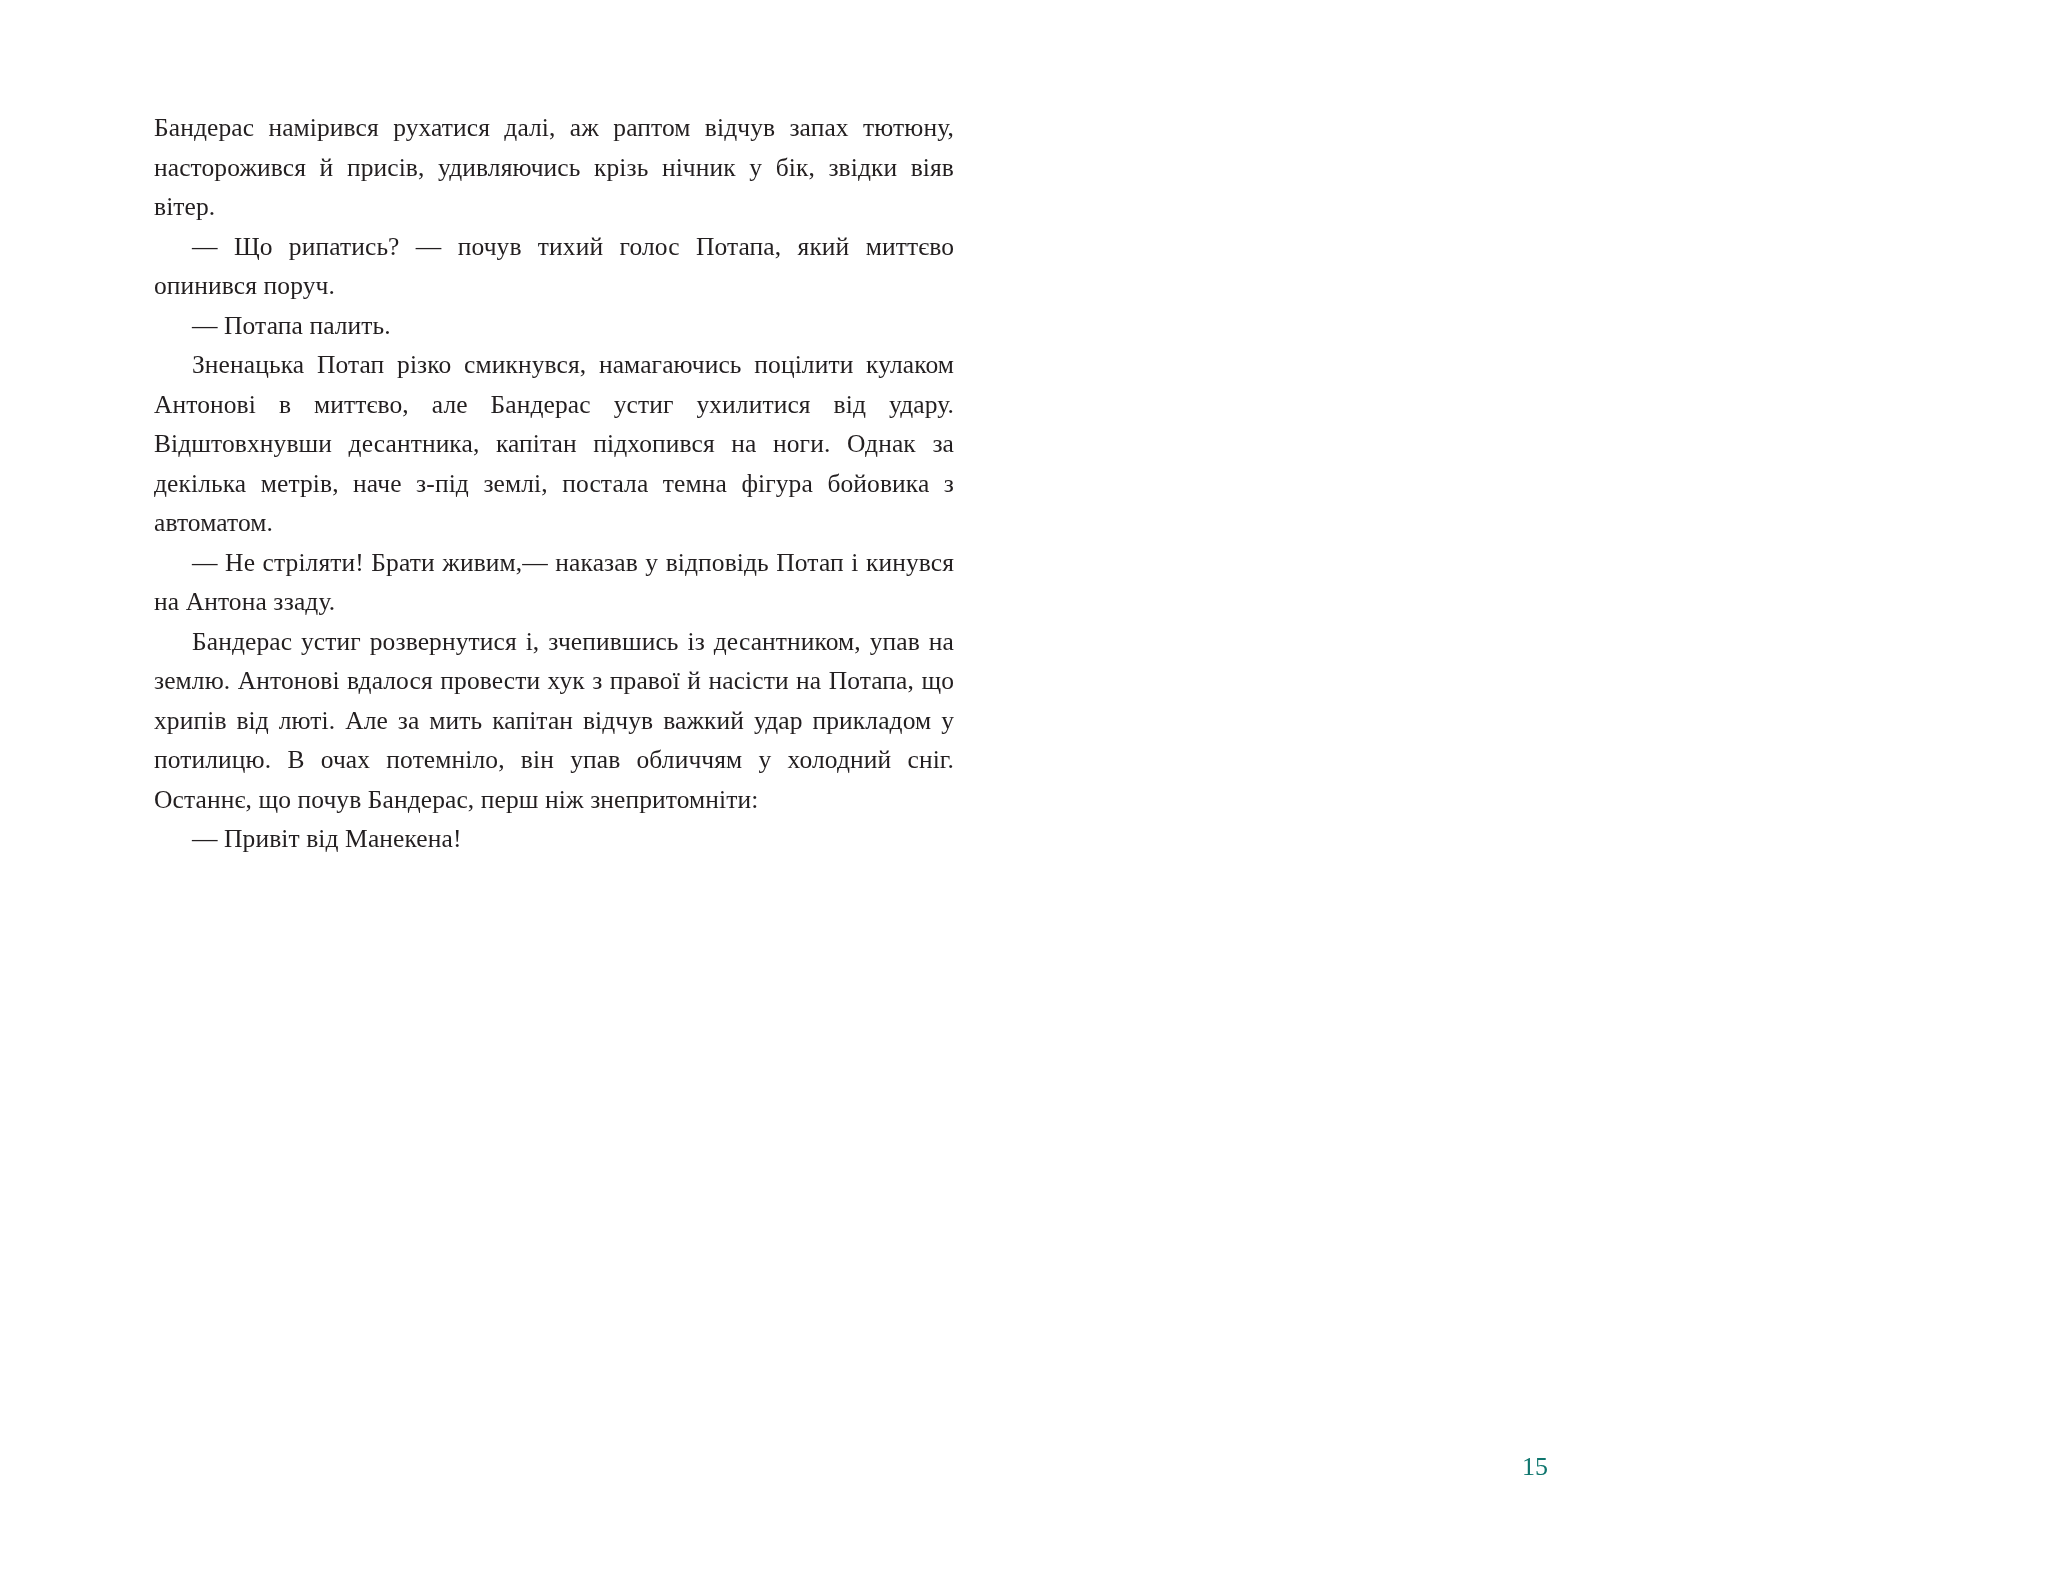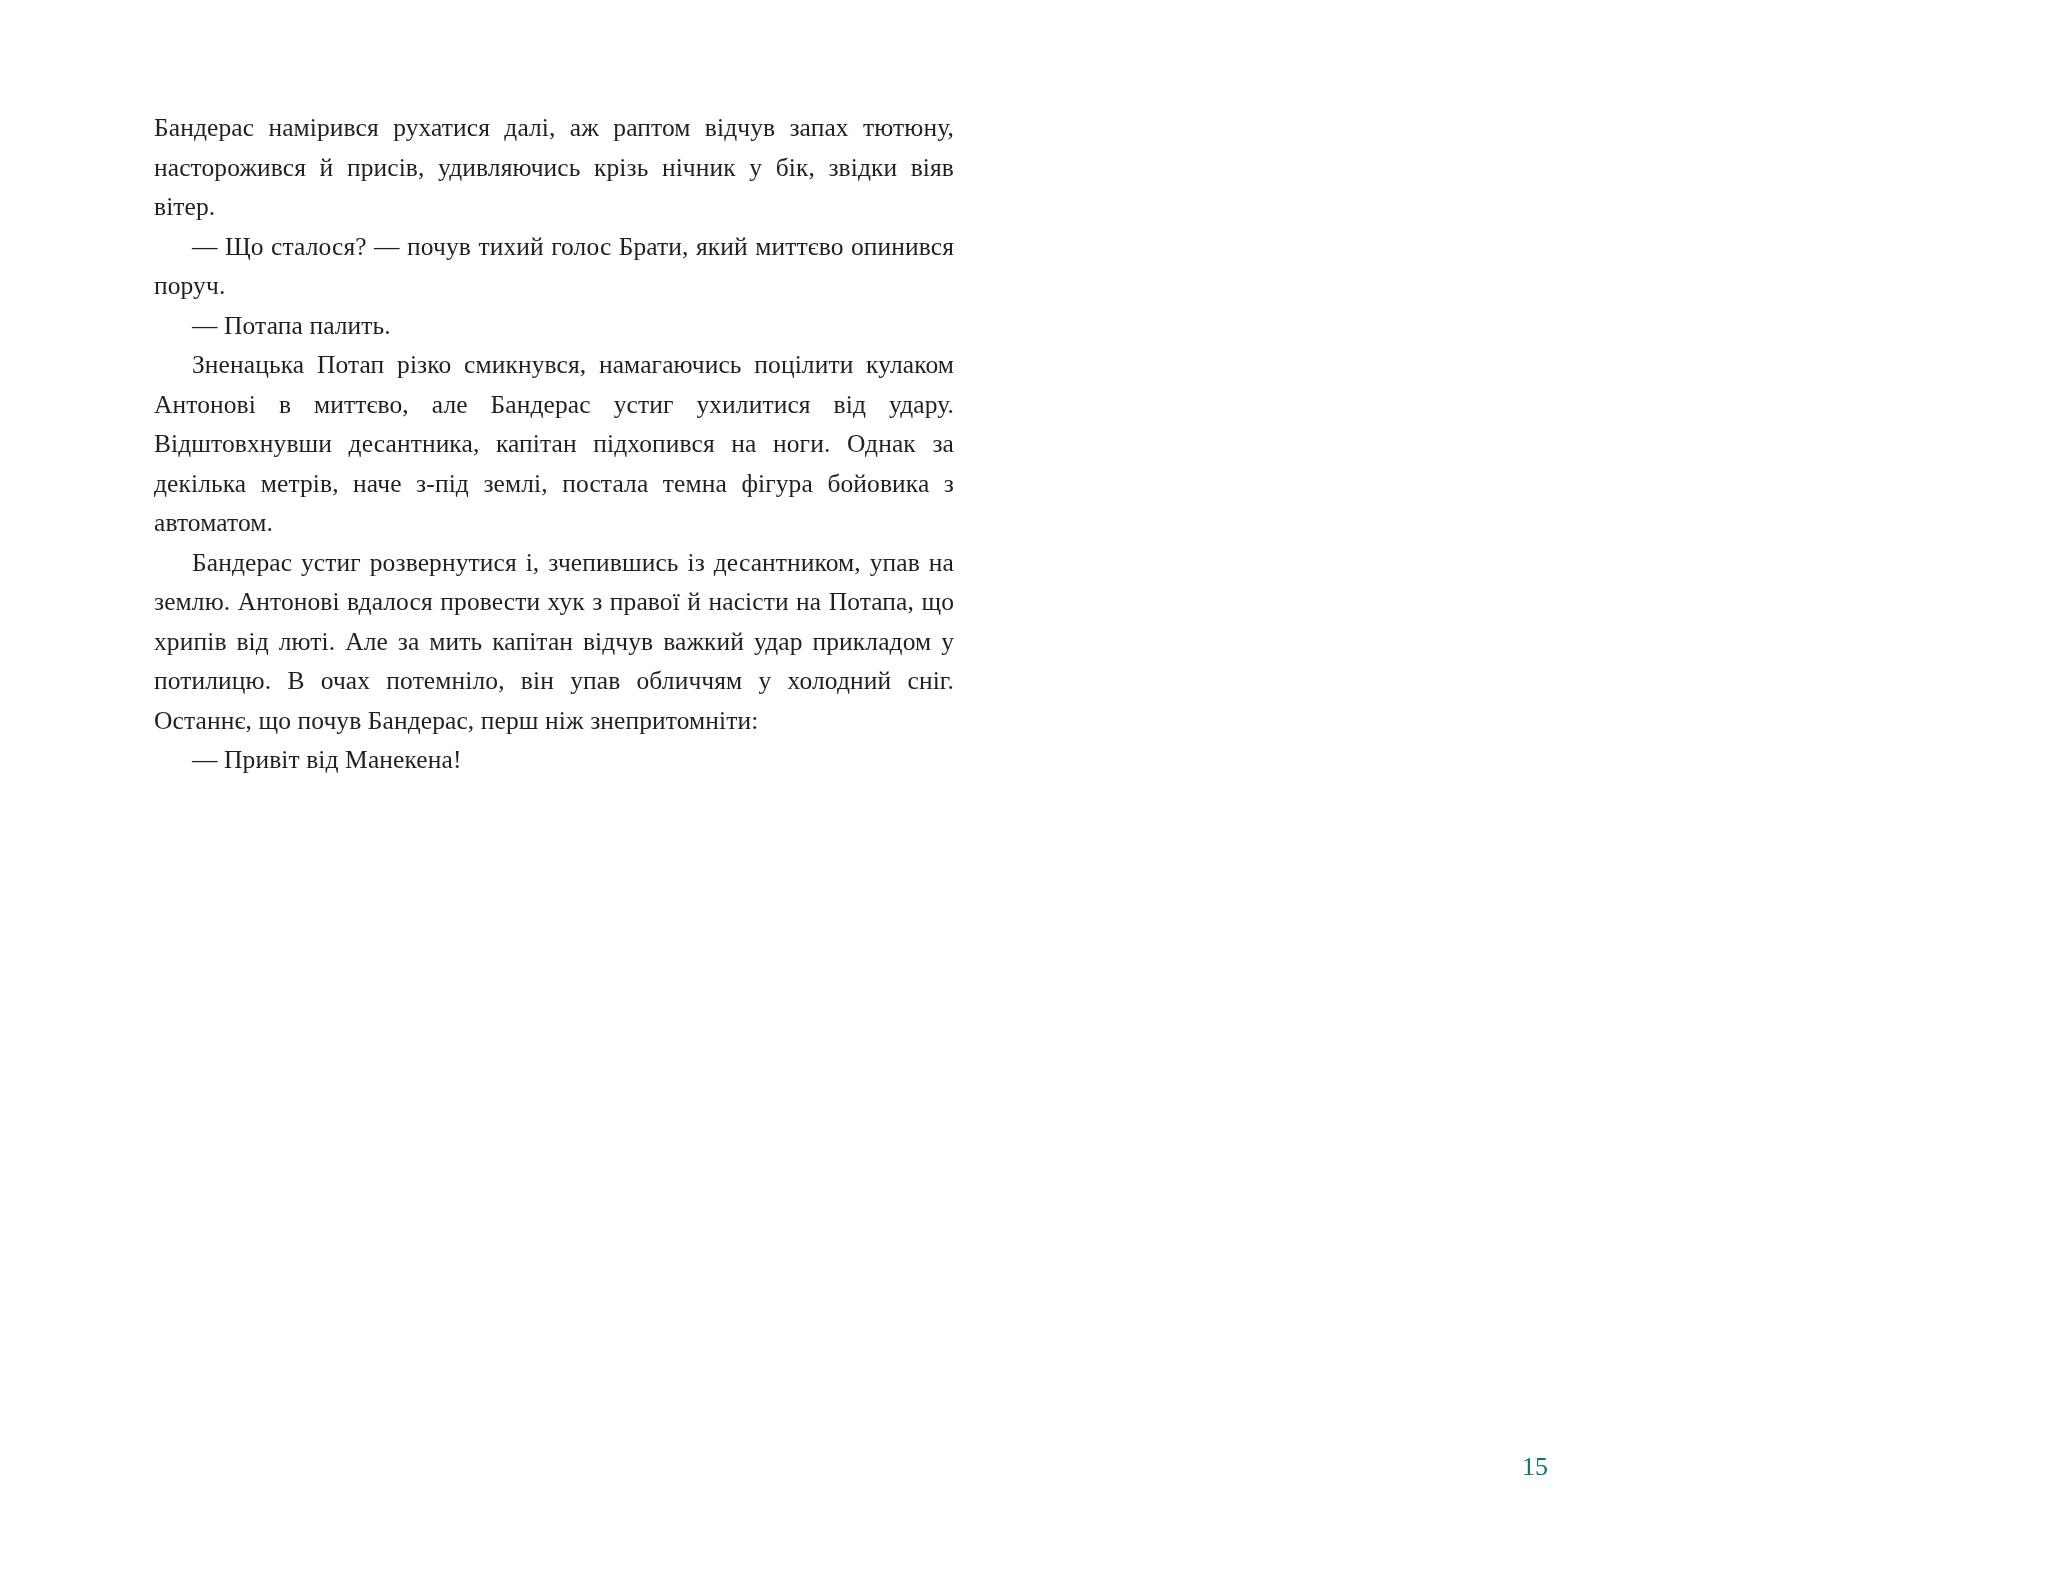--- a/index.html
+++ b/index.html
@@ -52,20 +52,21 @@
     line-height: 30px;
     color: #0f766e;
   }
 </style>
 </head>
 <body>
 
 <div class="page">
   <div class="text-column">
     <p class="para no-indent">Бандерас намірився рухатися далі, аж раптом відчув запах тютюну, насторожився й присів, удивляючись крізь нічник у бік, звідки віяв вітер.</p>
-    <p class="para indent">— Що сталося? — почув тихий голос Брати, який миттєво опинився поруч.</p>
+    <p class="para indent">— Що рипатись? — почув тихий голос Потапа, який миттєво опинився поруч.</p>
     <p class="para indent">— Потапа палить.</p>
     <p class="para indent">Зненацька Потап різко смикнувся, намагаючись поцілити кулаком Антонові в миттєво, але Бандерас устиг ухилитися від удару. Відштовхнувши десантника, капітан підхопився на ноги. Однак за декілька метрів, наче з-під землі, постала темна фігура бойовика з автоматом.</p>
+    <p class="para indent">— Не стріляти! Брати живим,— наказав у відповідь Потап і кинувся на Антона ззаду.</p>
     <p class="para indent">Бандерас устиг розвернутися і, зчепившись із десантником, упав на землю. Антонові вдалося провести хук з правої й насісти на Потапа, що хрипів від люті. Але за мить капітан відчув важкий удар прикладом у потилицю. В очах потемніло, він упав обличчям у холодний сніг. Останнє, що почув Бандерас, перш ніж знепритомніти:</p>
     <p class="para indent">— Привіт від Манекена!</p>
   </div>
   <div class="page-number">15</div>
 </div>
 
 </body></html>

